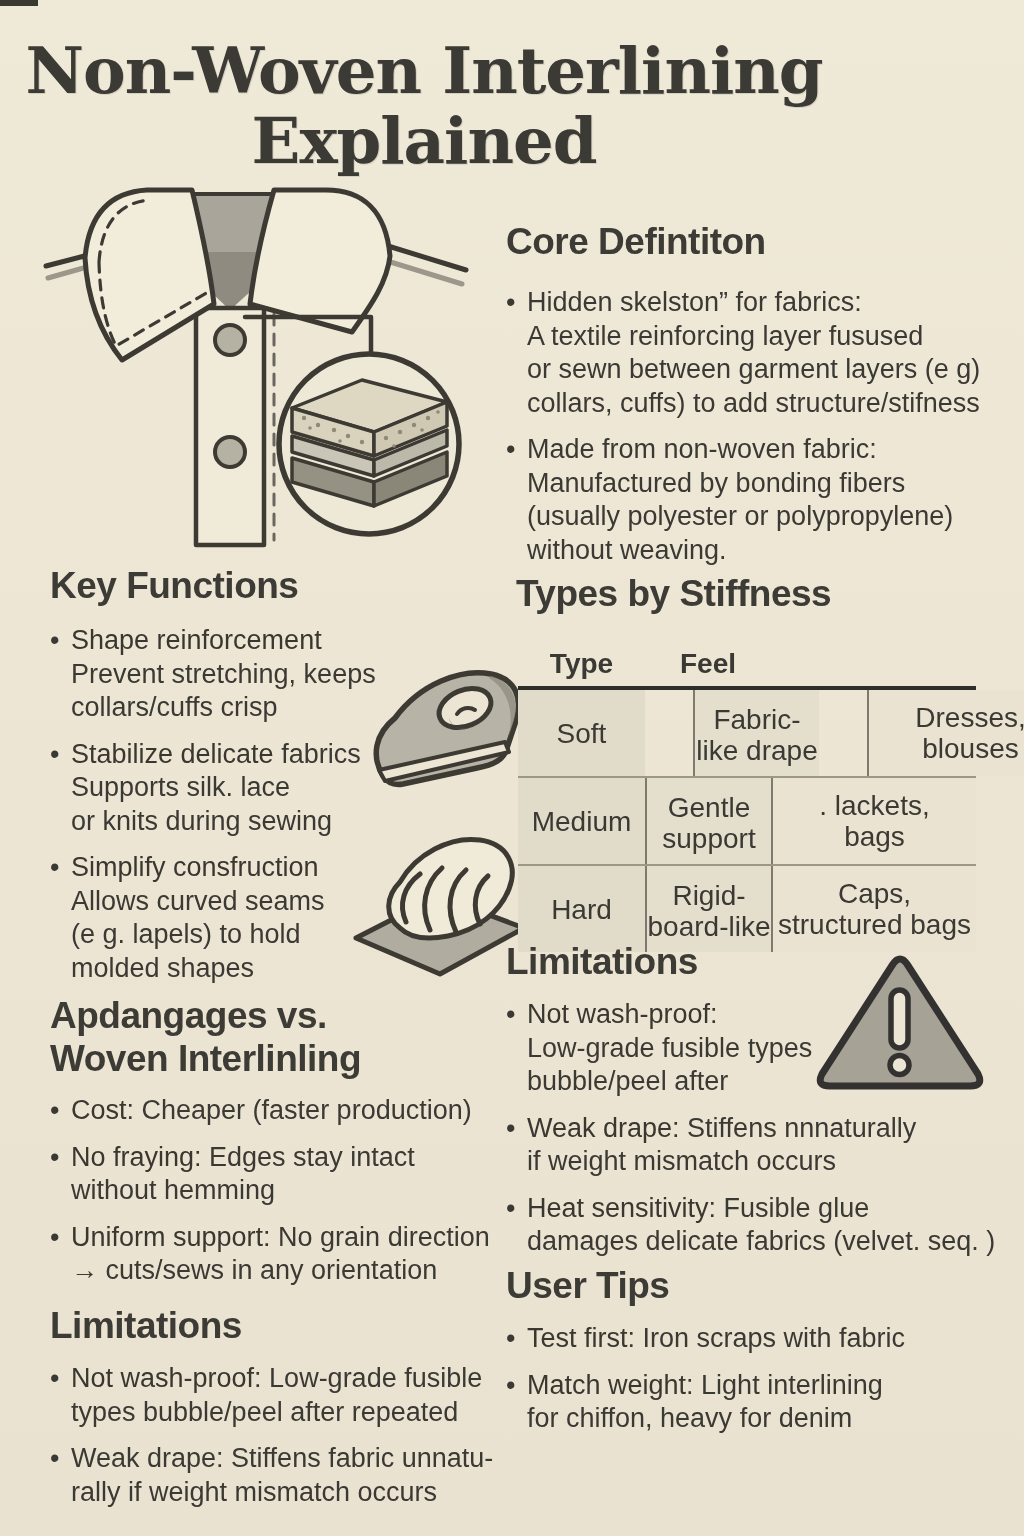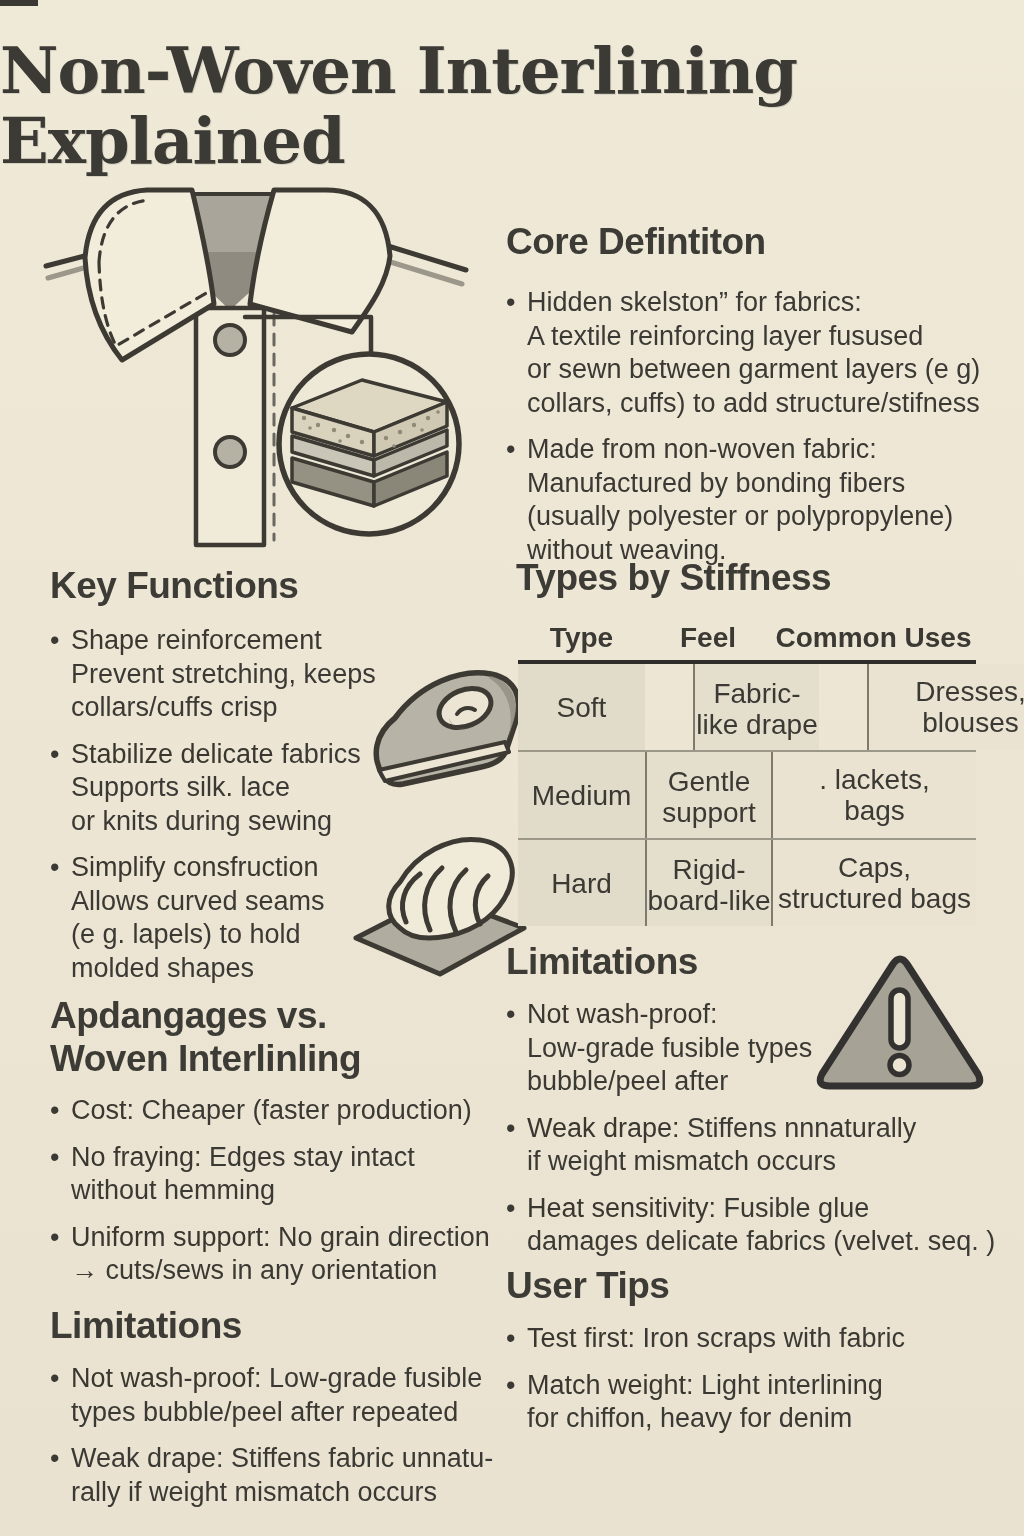--- a/index.html
+++ b/index.html
@@ -7,20 +7,21 @@
     position:relative;
     width:1024px;height:1536px;
     background:linear-gradient(180deg,#efe9d8 0%,#ece5d4 55%,#e9e2d0 100%);
     font-family:"Liberation Sans",sans-serif;
     color:#3b3934;
     overflow:hidden;
   }
   .corner-mark{position:absolute;left:0;top:0;width:38px;height:6px;background:#3a3833;}
   .title{
     position:absolute;left:0;top:36px;width:848px;
+    text-align:center;
     font-family:"DejaVu Serif",serif;
     font-weight:700;
     font-size:64px;line-height:70px;
     color:#3b3a34;
     letter-spacing:-1px;
     text-shadow:1px 1px 0 rgba(59,58,52,0.15);
   }
   .section{position:absolute;}
   .h2{
     font-weight:700;font-size:37px;line-height:44px;
@@ -32,21 +33,21 @@
   .bullet-body{display:flex;flex-direction:column;}
   .line{font-size:27px;line-height:33.5px;white-space:nowrap;color:#3b3934;}
   .line .b{font-weight:400;color:#39372f;}
   .mt-core{margin-top:22px;}
   .mt14{margin-top:14px;}
   .mt16{margin-top:16px;}
   
   .stiff-table{position:absolute;left:518px;top:616px;width:458px;}
   .trow{display:grid;grid-template-columns:127px 126px 205px;}
   .thead{border-bottom:4px solid #2f2d29;}
-  .th{font-weight:700;font-size:28px;line-height:44px;text-align:center;white-space:nowrap;}
+  .th{font-weight:700;font-size:28px;line-height:44px;text-align:center;white-space:nowrap;margin-top:26px;}
   .tbody .trow{border-top:2px solid #9b9789;}
   .tbody .trow:first-child{border-top:none;gap:48px;}
   .tcell{
     display:flex;flex-direction:column;justify-content:center;align-items:center;
     font-size:28px;line-height:31px;text-align:center;
     padding:10px 2px;min-height:66px;
   }
   .tcell div{white-space:nowrap;}
   .col1{background:#e1dbc9;}
   .col2{background:#e4decd;border-left:2.5px solid #7e7a6d;justify-content:flex-end;}
@@ -190,28 +191,27 @@
     <g stroke-linejoin="round" stroke-linecap="round">
       <polygon points="8,112 92,148 176,102 90,70" fill="#b0ac9f" stroke="#3c3a33" stroke-width="5"></polygon>
       <path d="M52,102 C36,90 38,70 52,56 C68,28 102,10 132,14 C160,18 170,40 161,63 C152,86 130,104 100,110 C80,114 62,112 52,102 Z" fill="#f0ead9" stroke="#3c3a33" stroke-width="5"></path>
       <path d="M58,96 C50,78 56,60 72,48" fill="none" stroke="#3c3a33" stroke-width="5"></path>
       <path d="M82,104 C72,82 76,58 94,42" fill="none" stroke="#3c3a33" stroke-width="5"></path>
       <path d="M108,106 C98,84 100,60 118,44" fill="none" stroke="#3c3a33" stroke-width="5"></path>
       <path d="M132,98 C124,82 126,62 140,50" fill="none" stroke="#3c3a33" stroke-width="5"></path>
     </g>
   </svg>
 
-  <div class="section" style="left:516px;top:556px;">
+  <div class="section" style="left:516px;top:572px;">
     <div class="h2">Types by Stiffness</div>
   </div>
   <div class="stiff-table">
       <div class="trow thead">
         <div class="th">Type</div>
         <div class="th">Feel</div>
-        <div class="th">Common Uses</div>
       </div>
       <div class="tbody">
         <div class="trow">
           <div class="tcell col1">
             <div>Soft</div>
           </div>
           <div class="tcell col2">
             <div>Fabric-</div>
             <div>like drape</div>
           </div>

